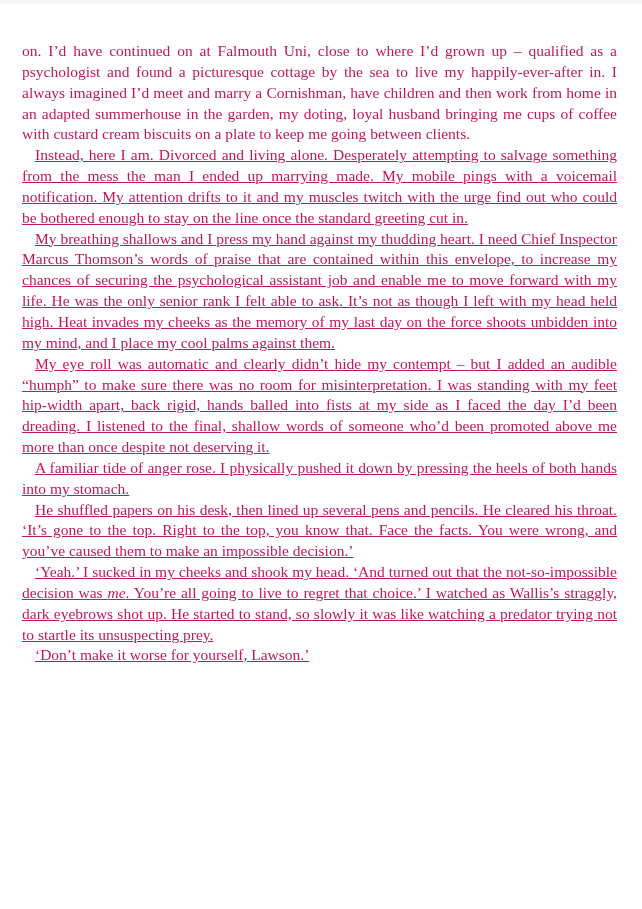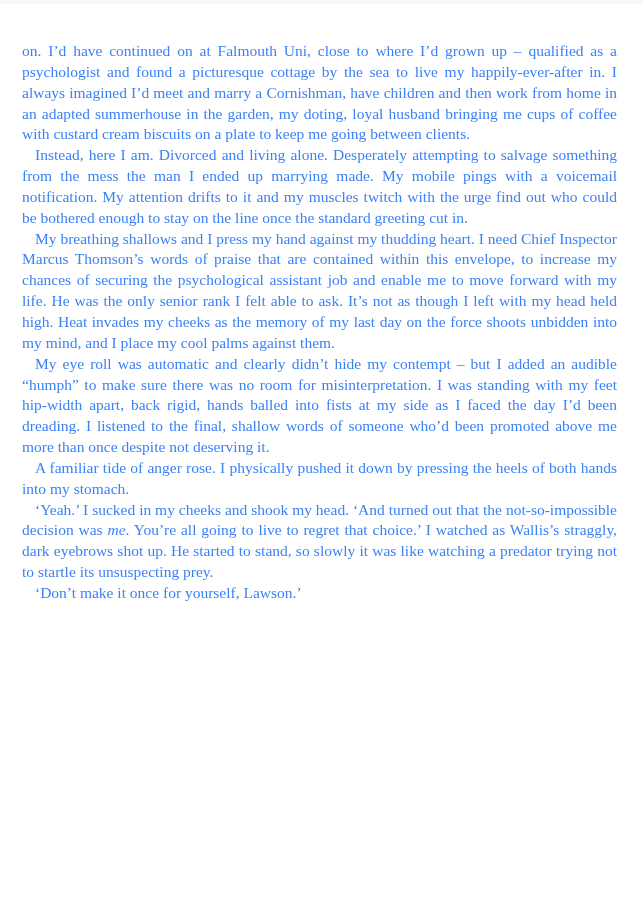--- a/index.html
+++ b/index.html
@@ -37,32 +37,34 @@
     text-align: justify;
     text-justify: inter-word;
   }
   p.para {
     margin: 0;
     padding: 0;
     text-indent: 0;
   }
   p.para.indent {
     text-indent: 13px;
+    text-decoration: underline;
   }
   .italic {
     font-style: italic;
   }
 </style>
 </head>
 <body>
 
 <div class="page">
   <div class="top-strip"></div>
-  <div class="text-block" style="color: #3b82f6;">
+  <div class="text-block" style="color: #be185d;">
       <p class="para"><span>on. I’d have continued on at Falmouth Uni, close to where I’d grown up – qualified as a psychologist and found a picturesque cottage by the sea to live my happily-ever-after in. I always imagined I’d meet and marry a Cornishman, have children and then work from home in an adapted summerhouse in the garden, my doting, loyal husband bringing me cups of coffee with custard cream biscuits on a plate to keep me going between clients.</span></p>
       <p class="para indent"><span>Instead, here I am. Divorced and living alone. Desperately attempting to salvage something from the mess the man I ended up marrying made. My mobile pings with a voicemail notification. My attention drifts to it and my muscles twitch with the urge find out who could be bothered enough to stay on the line once the standard greeting cut in.</span></p>
       <p class="para indent"><span>My breathing shallows and I press my hand against my thudding heart. I need Chief Inspector Marcus Thomson’s words of praise that are contained within this envelope, to increase my chances of securing the psychological assistant job and enable me to move forward with my life. He was the only senior rank I felt able to ask. It’s not as though I left with my head held high. Heat invades my cheeks as the memory of my last day on the force shoots unbidden into my mind, and I place my cool palms against them.</span></p>
       <p class="para indent"><span>My eye roll was automatic and clearly didn’t hide my contempt – but I added an audible “humph” to make sure there was no room for misinterpretation. I was standing with my feet hip-width apart, back rigid, hands balled into fists at my side as I faced the day I’d been dreading. I listened to the final, shallow words of someone who’d been promoted above me more than once despite not deserving it.</span></p>
       <p class="para indent"><span>A familiar tide of anger rose. I physically pushed it down by pressing the heels of both hands into my stomach.</span></p>
+      <p class="para indent"><span>He shuffled papers on his desk, then lined up several pens and pencils. He cleared his throat. ‘It’s gone to the top. Right to the top, you know that. Face the facts. You were wrong, and you’ve caused them to make an impossible decision.’</span></p>
       <p class="para indent"><span>‘Yeah.’ I sucked in my cheeks and shook my head. ‘And turned out that the not-so-impossible decision was </span><span class="italic">me</span><span>. You’re all going to live to regret that choice.’ I watched as Wallis’s straggly, dark eyebrows shot up. He started to stand, so slowly it was like watching a predator trying not to startle its unsuspecting prey.</span></p>
-      <p class="para indent"><span>‘Don’t make it once for yourself, Lawson.’</span></p>
+      <p class="para indent"><span>‘Don’t make it worse for yourself, Lawson.’</span></p>
     </div>
 </div>
 
 </body></html>

